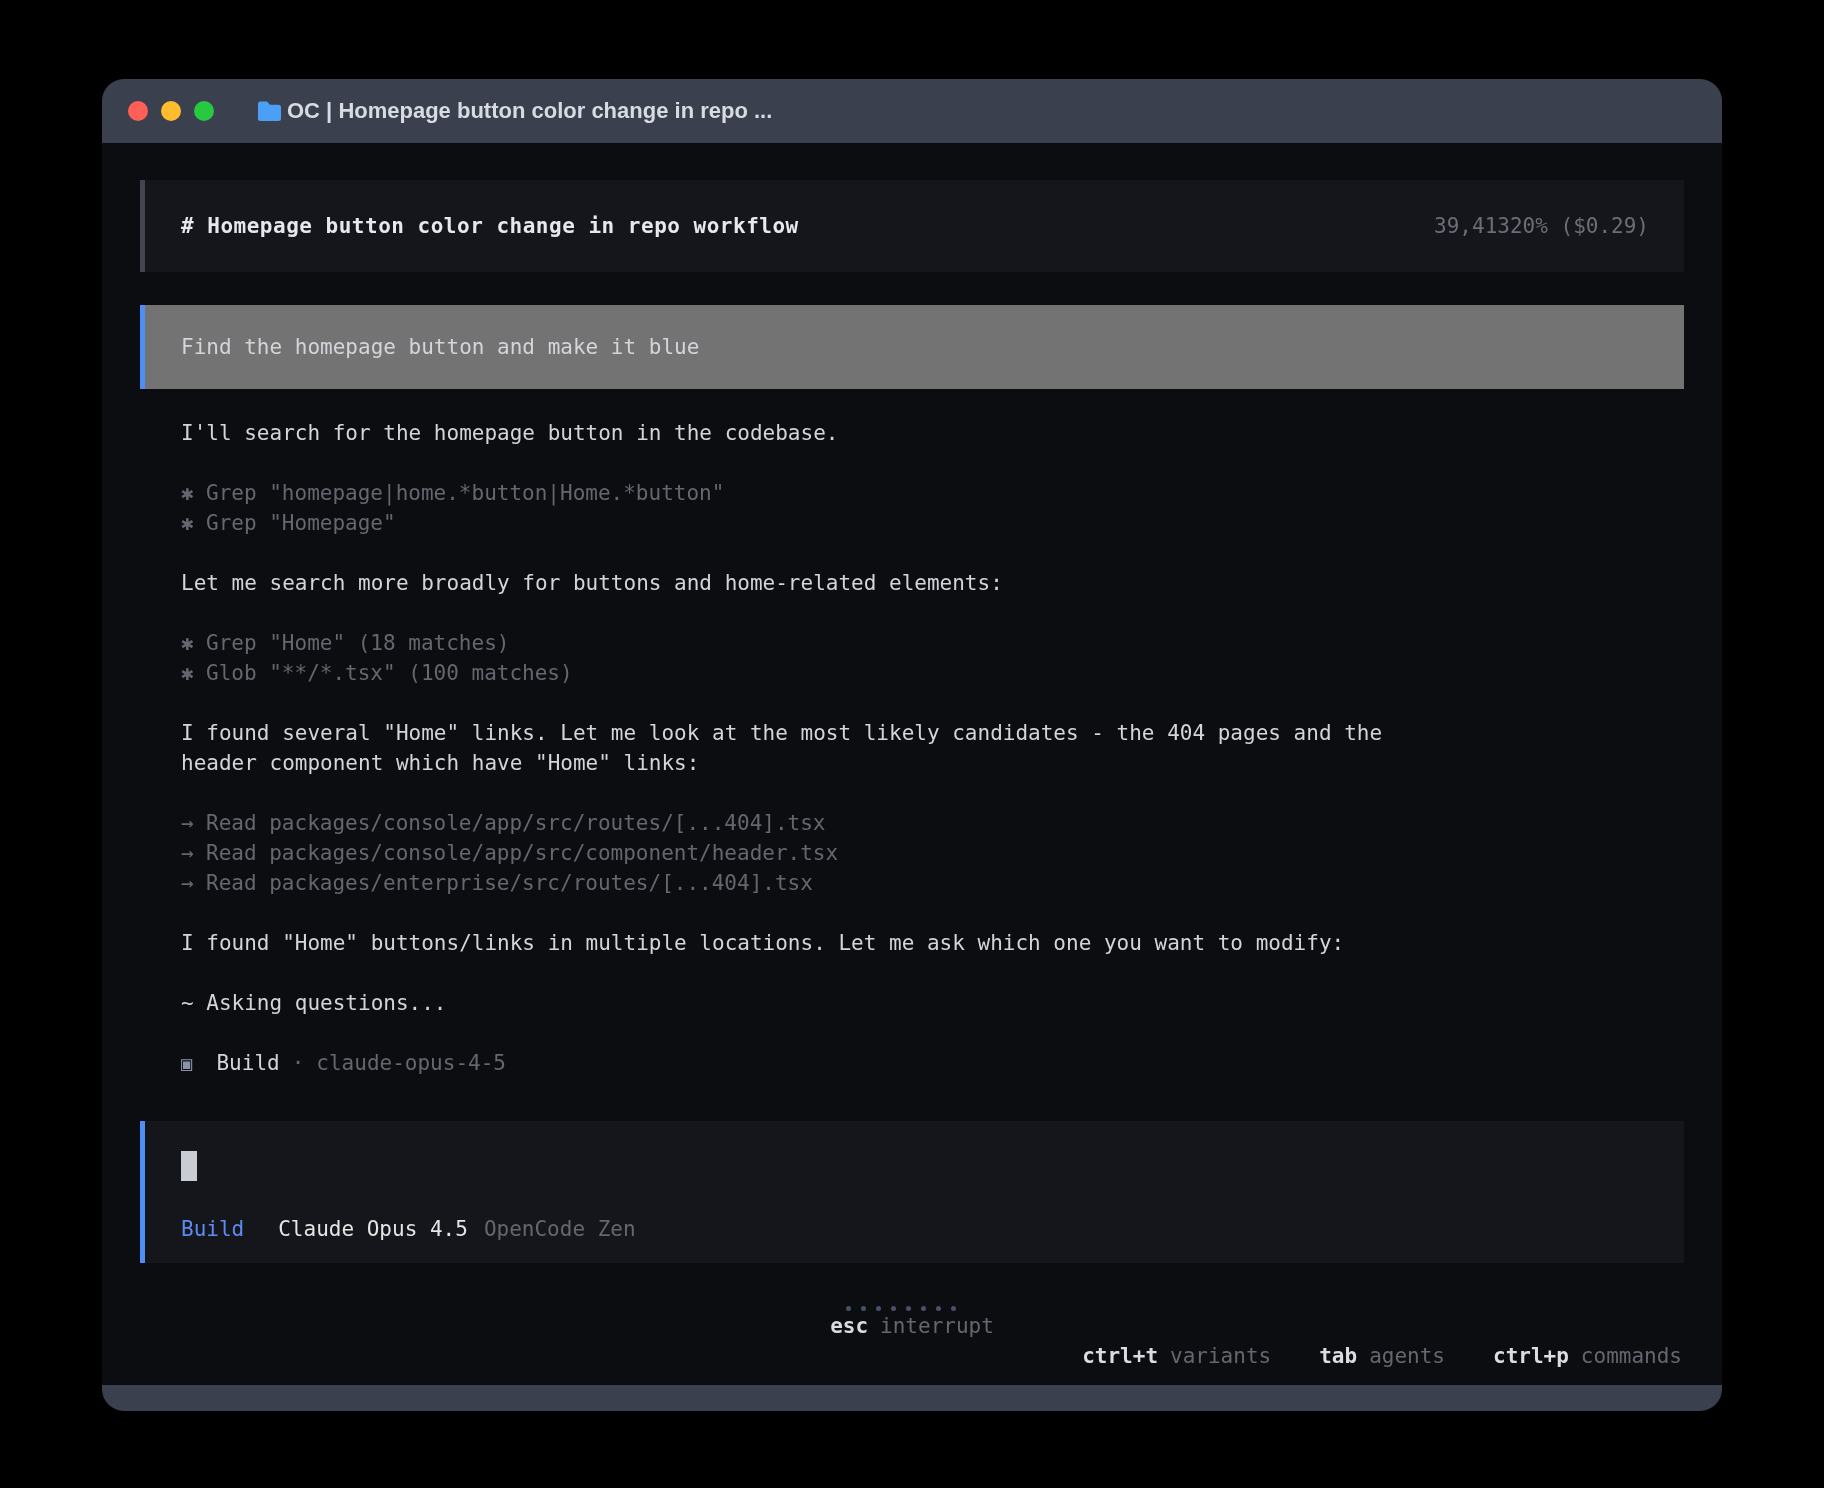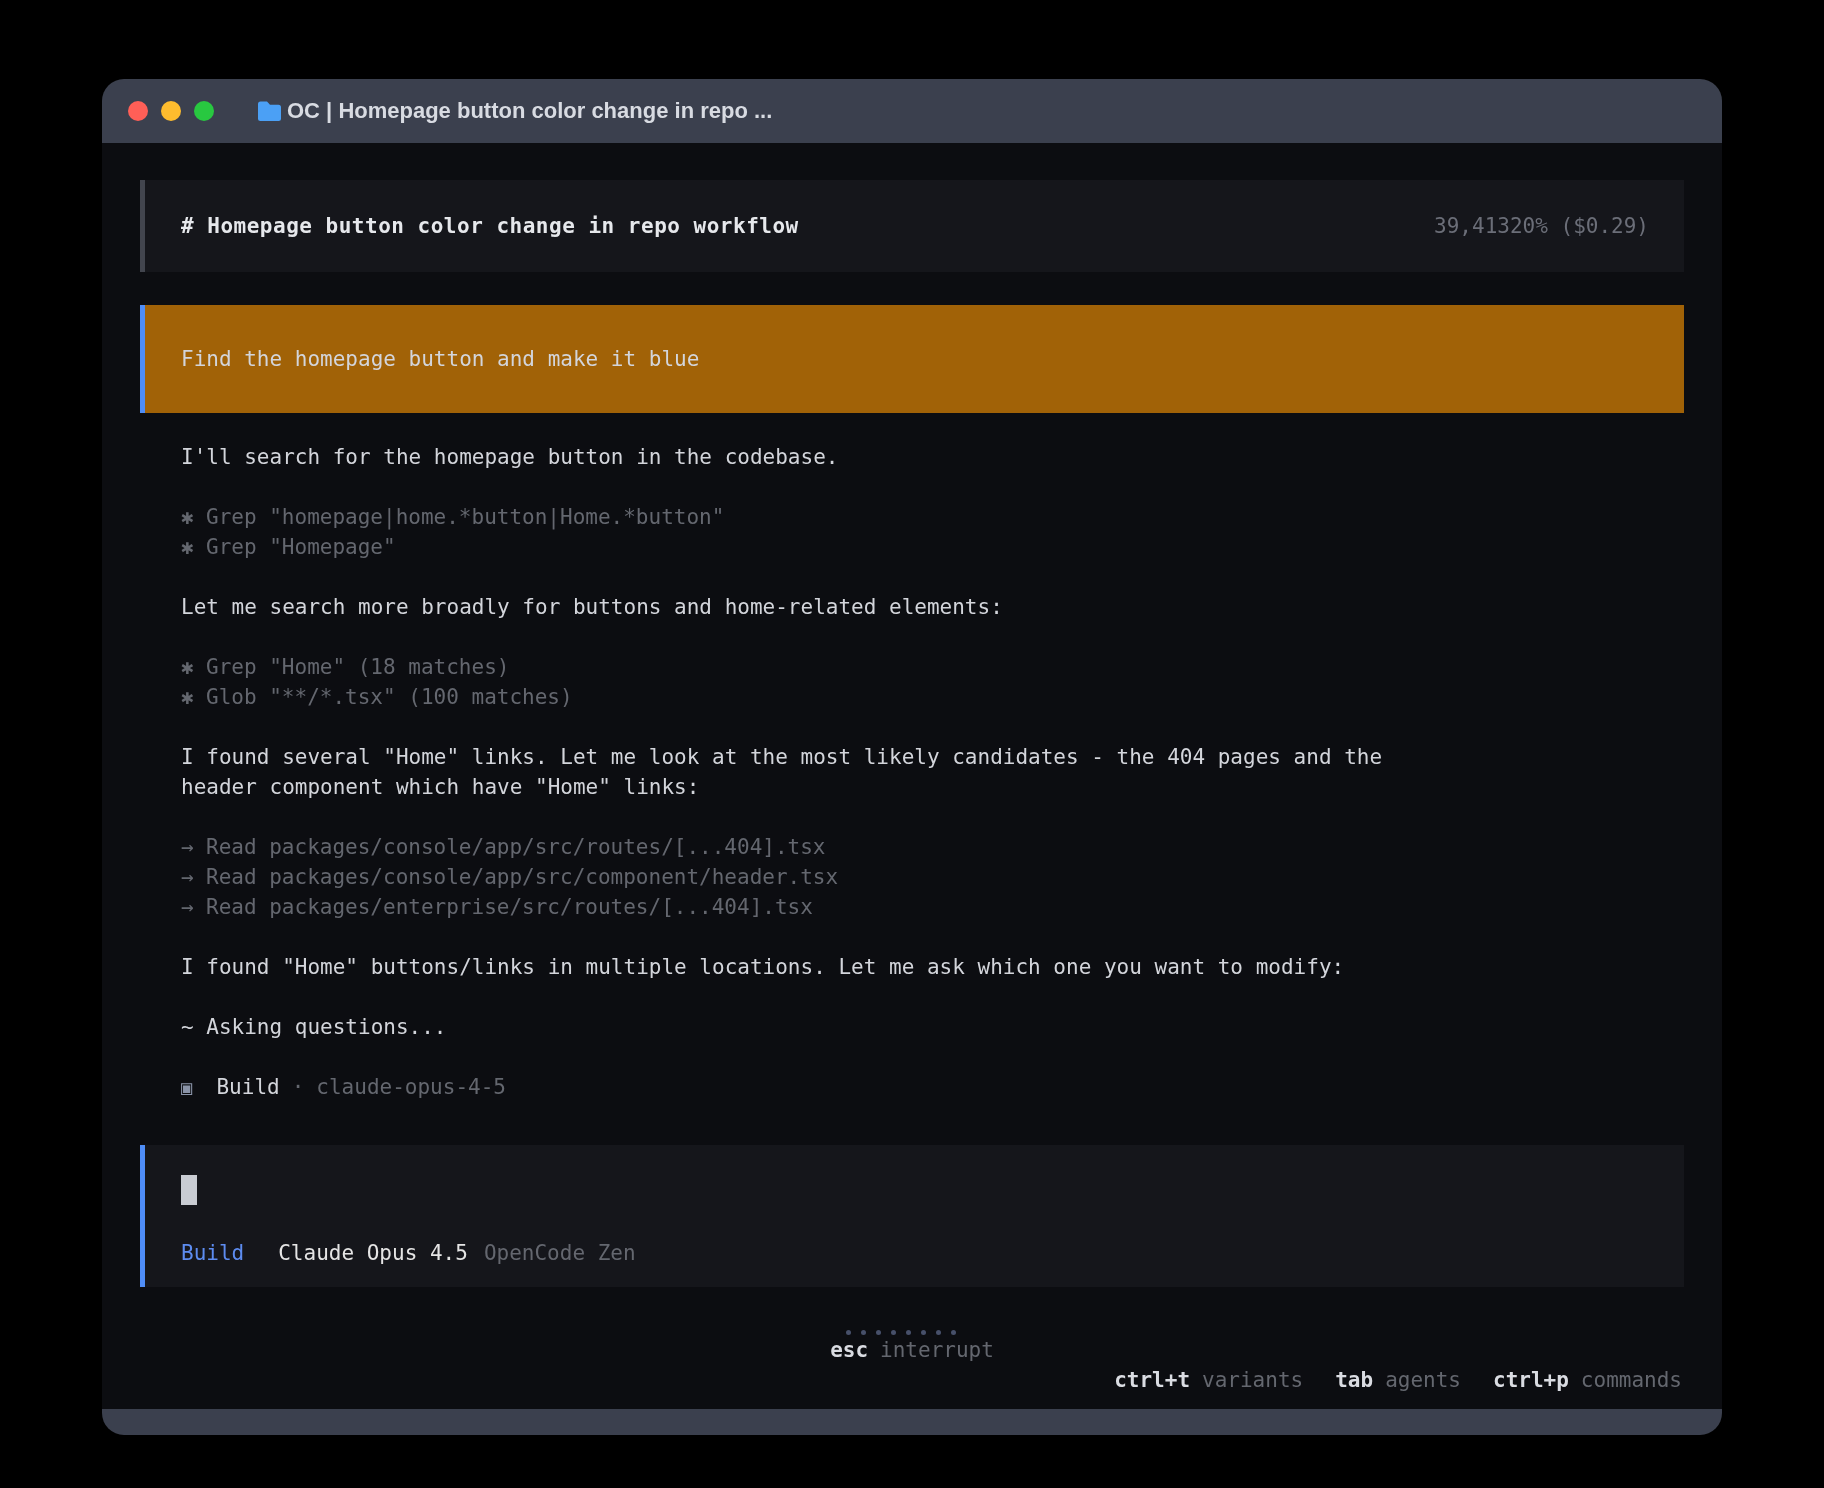--- a/index.html
+++ b/index.html
@@ -44,23 +44,23 @@
   }
   .header-block {
     background:#15161b;
     height:92px;
     justify-content:space-between;
   }
   .header-title { font-weight:700; font-size:21px; color:#e6e8ec; letter-spacing:0.5px; }
   .header-stats { display:flex; font-size:21px; color:#6b6e78; }
 
   .user-block {
-    background:#a16207;
+    background:#737373;
     border-color:#4f8df7;
-    height:108px;
+    height:84px;
     margin-top:33px;
     font-size:21px; color:#d3d5db;
   }
 
   .convo { padding:29px 0 0 41px; font-size:21px; line-height:30px; }
   .para { color:#d3d5db; margin-bottom:30px; max-width:1250px; }
   .group { margin-bottom:30px; }
   .tool-line { color:#64676f; }
   .tool-line .ticon { display:inline-block; min-width:13px; margin-right:12px; }
   .agent-line { display:flex; align-items:center; color:#d3d5db; }
@@ -85,21 +85,21 @@
     margin-top:43px;
     display:flex; align-items:center;
     font-size:21px; line-height:30px;
     padding:0 2px;
     flex-direction:column;
   }
   .dots { display:flex; align-items:center; gap:10px; margin:0 28px 0 6px; }
   .dot { width:5px; height:5px; border-radius:50%; background:#47506a; }
   .sb-key { font-weight:700; color:#dadce2; }
   .sb-label { color:#64676f; margin-left:12px; }
-  .sb-right { margin-left:auto; display:flex; gap:32px; }
+  .sb-right { margin-left:auto; display:flex; gap:48px; }
   .sb-group { display:flex; align-items:center; }
 </style>
 </head>
 <body>
 
 <div class="window">
 
   <div class="titlebar">
     <div class="lights">
       <div class="light red"></div>

